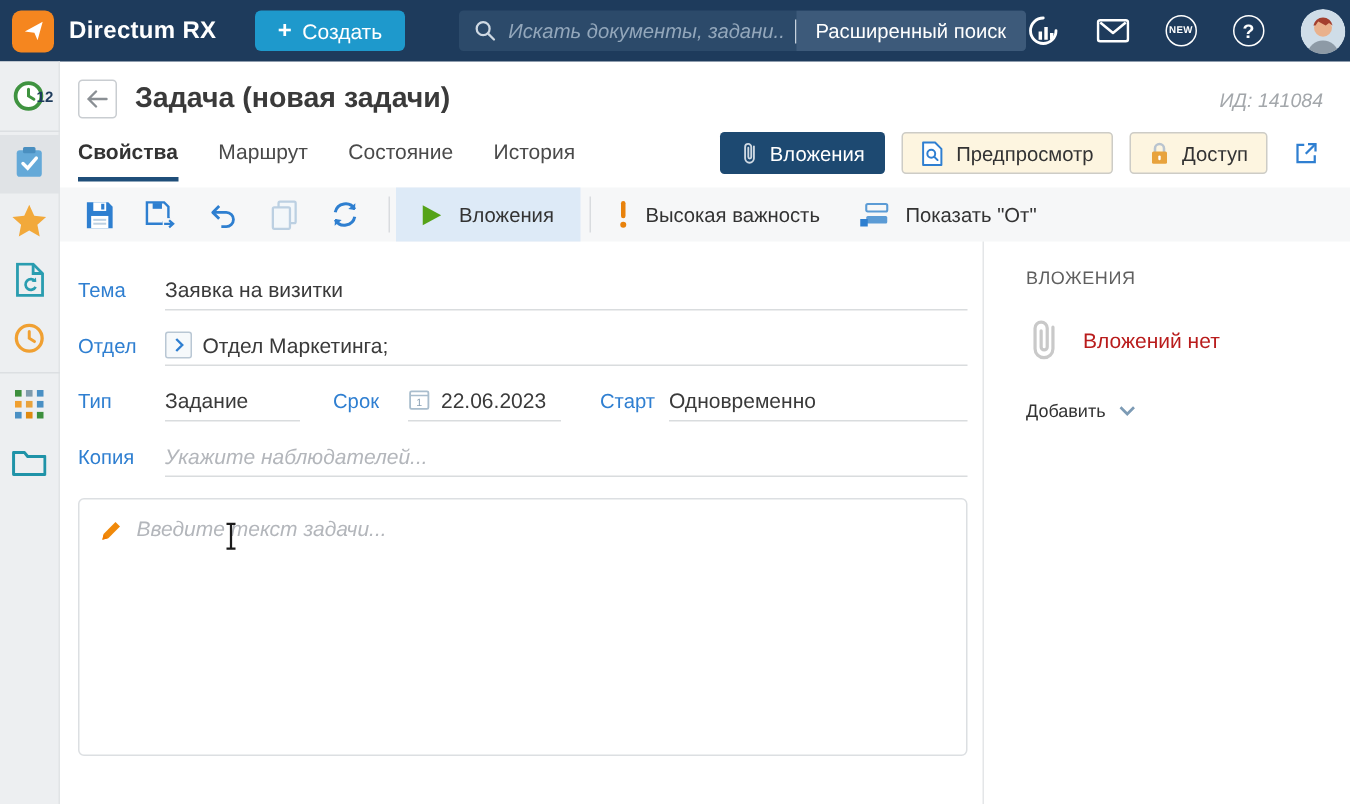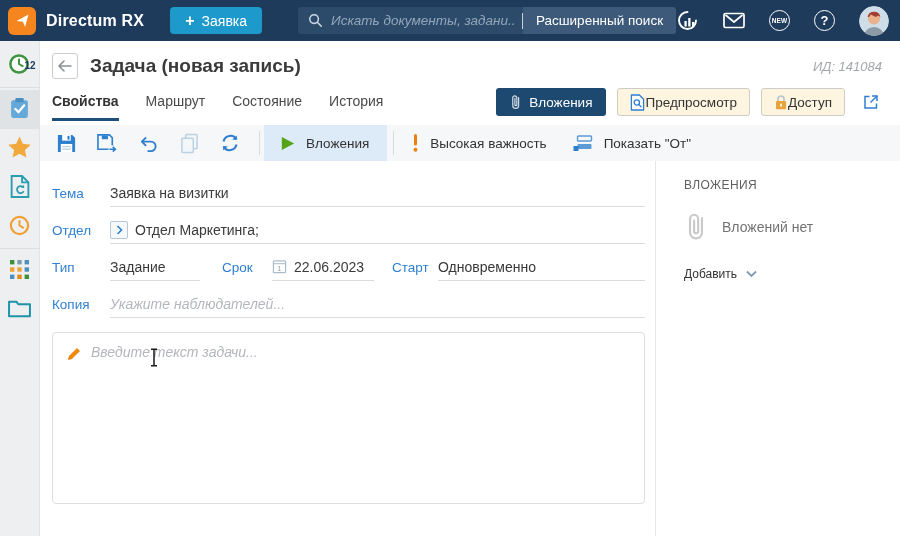--- a/index.html
+++ b/index.html
@@ -39,69 +39,69 @@
   .page-header { display:flex; align-items:center; padding:12px 18px 4px 12px; }
   .back-btn { width:26px; height:26px; border:1px solid #c9cdd1; border-radius:3px; background:#fff; display:flex; align-items:center; justify-content:center; cursor:pointer; flex:none; }
   .page-title { font-size:19px; color:#3a3a3a; margin-left:12px; white-space:nowrap; }
   .record-id { margin-left:auto; font-style:italic; color:#a3a7ab; font-size:13px; }
 
   .tabs-row { display:flex; align-items:center; padding:0 16px 0 12px; height:38px; flex:none; }
   .tab { font-size:14px; color:#4a4a4a; margin-right:27px; height:38px; display:flex; align-items:center; border-bottom:3px solid transparent; cursor:pointer; white-space:nowrap; }
   .tab.active { font-weight:700; color:#333; border-bottom-color:#1f4e79; }
   .hdr-actions { margin-left:auto; display:flex; align-items:center; gap:11px; }
   .btn-attach { background:#1d4971; color:#fff; height:28px; border:none; border-radius:3px; padding:0 14px; display:flex; align-items:center; gap:8px; font-size:13.5px; cursor:pointer; font-family:inherit; }
-  .btn-cream { background:#fdf5e0; border:1px solid #cdccc6; height:28px; border-radius:3px; padding:0 12px; display:flex; align-items:center; font-size:13.5px; color:#333; cursor:pointer; font-family:inherit; }
+  .btn-cream { background:#fdf5e0; border:1px solid #cdccc6; height:28px; border-radius:3px; padding:0 12px; display:flex; align-items:center; gap:8px; font-size:13.5px; color:#333; cursor:pointer; font-family:inherit; }
   .open-ext { width:26px; height:26px; display:flex; align-items:center; justify-content:center; cursor:pointer; margin-left:2px; }
 
   .toolbar { margin-top:4px; height:36px; background:#f6f7f8; display:flex; align-items:center; padding-left:14px; flex:none; }
   .tool-btn { width:24px; height:24px; margin-right:17px; display:flex; align-items:center; justify-content:center; cursor:pointer; }
   .tool-btn.disabled { cursor:default; }
   .tool-sep { width:1px; height:24px; background:#d9dcdf; margin-right:4px; flex:none; }
   .send-group { height:36px; background:#ddeaf7; display:flex; align-items:center; padding:0 18px 0 15px; gap:10px; font-size:13.5px; color:#333; cursor:pointer; margin-right:6px; white-space:nowrap; }
   .tool-label-group { display:flex; align-items:center; gap:11px; margin:0 12px 0 14px; font-size:13.5px; color:#333; cursor:pointer; white-space:nowrap; }
 
   .content { flex:1; display:flex; min-height:0; }
   .form-area { width:615px; flex:none; padding:18px 10px 0 12px; }
   .frow { display:flex; align-items:center; margin-bottom:9px; height:28px; }
   .flabel { width:58px; flex:none; color:#2f7fd1; font-size:13.5px; }
   .ffield { flex:1; display:flex; align-items:center; border-bottom:1px solid #d9dcde; height:28px; gap:7px; min-width:0; }
   .ffield input { border:none; outline:none; background:transparent; font-family:inherit; font-size:14px; color:#3a3a3a; width:100%; padding:0; }
   .ffield input::placeholder { color:#b3b6bb; font-style:italic; }
   .ffield.w-type { flex:none; width:90px; }
   .flabel.mid { width:50px; margin-left:22px; }
   .ffield.w-date { flex:none; width:102px; }
-  .flabel.mid2 { width:46px; margin-left:18px; }
+  .flabel.mid2 { width:46px; margin-left:26px; }
   .exp-btn { width:18px; height:18px; border:1px solid #b9c7d4; border-radius:2px; background:#f6f9fb; display:flex; align-items:center; justify-content:center; cursor:pointer; flex:none; }
 
   .body-box { margin-top:14px; margin-right:0; height:172px; border:1px solid #dcdfe2; border-radius:4px; position:relative; }
   .body-box textarea { position:absolute; left:38px; top:11px; right:10px; bottom:10px; width:auto; height:auto; border:none; outline:none; resize:none; background:transparent; font-family:inherit; font-size:14px; color:#3a3a3a; }
   .body-box textarea::placeholder { color:#b3b6bb; font-style:italic; }
   .pencil-wrap { position:absolute; left:13px; top:13px; }
   .ibeam { position:absolute; left:96px; top:15px; pointer-events:none; }
 
   .attachments { flex:1; border-left:1px solid #e4e6e8; padding:17px 0 0 28px; min-width:0; }
   .att-title { font-size:12px; color:#5f5f5f; letter-spacing:.4px; }
-  .att-empty { display:flex; align-items:center; gap:14px; margin-top:19px; color:#737373; font-size:14px; }
+  .att-empty { display:flex; align-items:center; gap:14px; margin-top:19px; color:#b91c1c; font-size:14px; }
   .att-add { display:flex; align-items:center; gap:9px; margin-top:25px; font-size:12px; color:#333; cursor:pointer; }
 </style>
 </head>
 <body>
 
 <div class="app">
 
   <header class="topbar">
     <div class="logo">
       <svg width="17" height="17" viewBox="0 0 20 20">
           <path d="M17 3 L3 10.5 L10.5 11.5 L13 17.5 Z" fill="#fff"></path>
         </svg>
     </div>
     <div class="brand">Directum RX</div>
     <button class="create-btn">
       <span class="create-plus">+</span>
-      <span>Заявка</span>
+      <span>Создать</span>
     </button>
     <div class="searchbar">
       <span class="search-icon">
         <svg width="15" height="15" viewBox="0 0 16 16">
             <circle cx="6.5" cy="6.5" r="4.6" fill="none" stroke="#cfd9e3" stroke-width="1.6"></circle>
             <line x1="10.2" y1="10.2" x2="14.2" y2="14.2" stroke="#cfd9e3" stroke-width="1.6" stroke-linecap="round"></line>
           </svg>
       </span>
       <input class="search-input" placeholder="Искать документы, задани..." style="">
       <span class="search-caret"></span>
@@ -211,21 +211,21 @@
       </div>
     </nav>
 
     <main class="main">
       <div class="page-header">
         <button class="back-btn">
           <svg width="14" height="12" viewBox="0 0 14 12">
               <path d="M6 1 L1 6 L6 11 M1 6 H13" stroke="#8a8f94" stroke-width="1.6" fill="none" stroke-linecap="round" stroke-linejoin="round"></path>
             </svg>
         </button>
-        <h1 class="page-title">Задача (новая запись)</h1>
+        <h1 class="page-title">Задача (новая задачи)</h1>
         <span class="record-id">ИД: 141084</span>
       </div>
 
       <div class="tabs-row">
         <div class="tab active">Свойства</div>
         <div class="tab">Маршрут</div>
         <div class="tab">Состояние</div>
         <div class="tab">История</div>
         <div class="hdr-actions">
           <button class="btn-attach">

